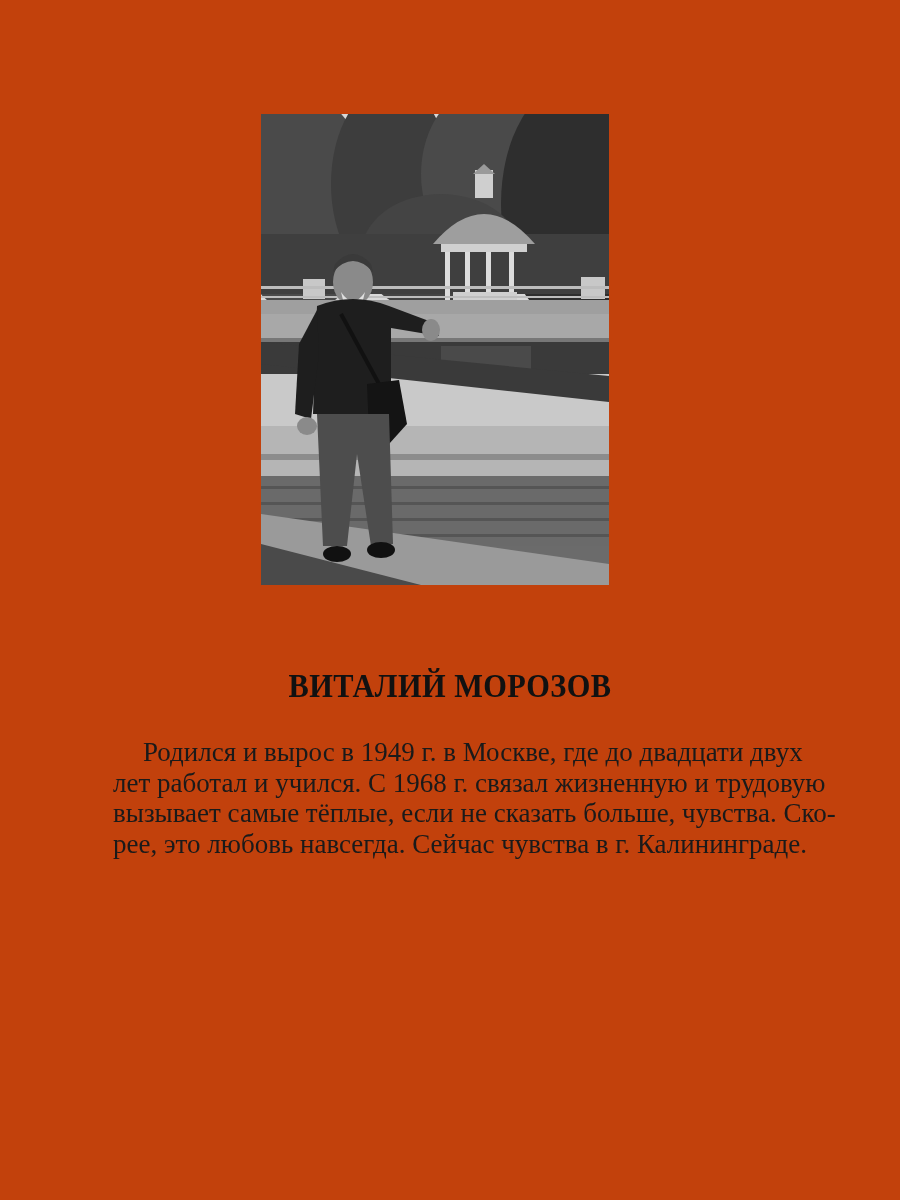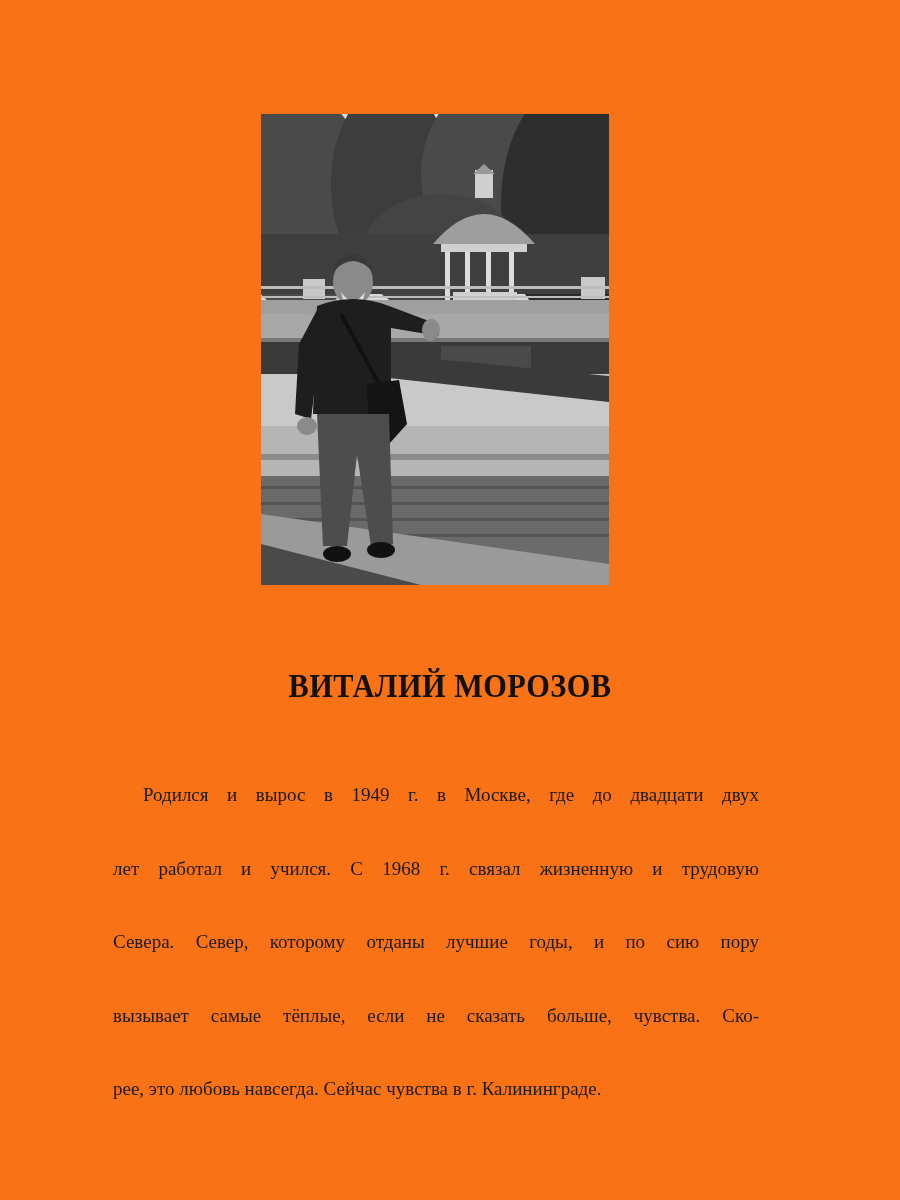--- a/index.html
+++ b/index.html
@@ -11,21 +11,21 @@
     width: 900px;
     height: 1200px;
     position: relative;
     overflow: hidden;
     font-family: "Liberation Serif", "DejaVu Serif", serif;
     color: #1a1a1a;
   }
   .page {
     position: absolute;
     inset: 0;
-    background: #f97316;
+    background: #c2410c;
   }
   
   .photo {
     position: absolute;
     left: 261px;
     top: 114px;
     width: 348px;
     height: 471px;
     overflow: hidden;
     background: #6b6b6b;
@@ -51,28 +51,27 @@
   
   .bio {
     position: absolute;
     left: 113px;
     top: 737px;
     width: 646px;
     margin: 0;
   }
   .bio-line {
     display: block;
-    font-size: 19px;
+    font-size: 27px;
     line-height: 30.5px;
     height: 30.5px;
     white-space: nowrap;
     text-align: justify;
     text-align-last: justify;
     color: #1a1a1a;
-    margin-top: 43px;
   }
   .bio-line.first { text-indent: 30px; }
   .bio-line.last { text-align-last: left; }
 </style>
 </head>
 <body>
 
 <div class="page">
 
   <div class="photo">
@@ -146,18 +145,17 @@
       <ellipse cx="76" cy="440" rx="14" ry="8" fill="#111"></ellipse>
       <ellipse cx="120" cy="436" rx="14" ry="8" fill="#111"></ellipse>
     </svg>
   </div>
 
   <h1 class="author-name">ВИТАЛИЙ МОРОЗОВ</h1>
 
   <div class="bio">
     <span class="bio-line first">Родился и вырос в 1949 г. в Москве, где до двадцати двух</span>
     <span class="bio-line">лет работал и учился. С 1968 г. связал жизненную и трудовую</span>
-    <span class="bio-line">Севера. Север, которому отданы лучшие годы, и по сию пору</span>
     <span class="bio-line">вызывает самые тёплые, если не сказать больше, чувства. Ско-</span>
     <span class="bio-line last">рее, это любовь навсегда. Сейчас чувства в г. Калининграде.</span>
   </div>
 
 </div>
 
 </body></html>

